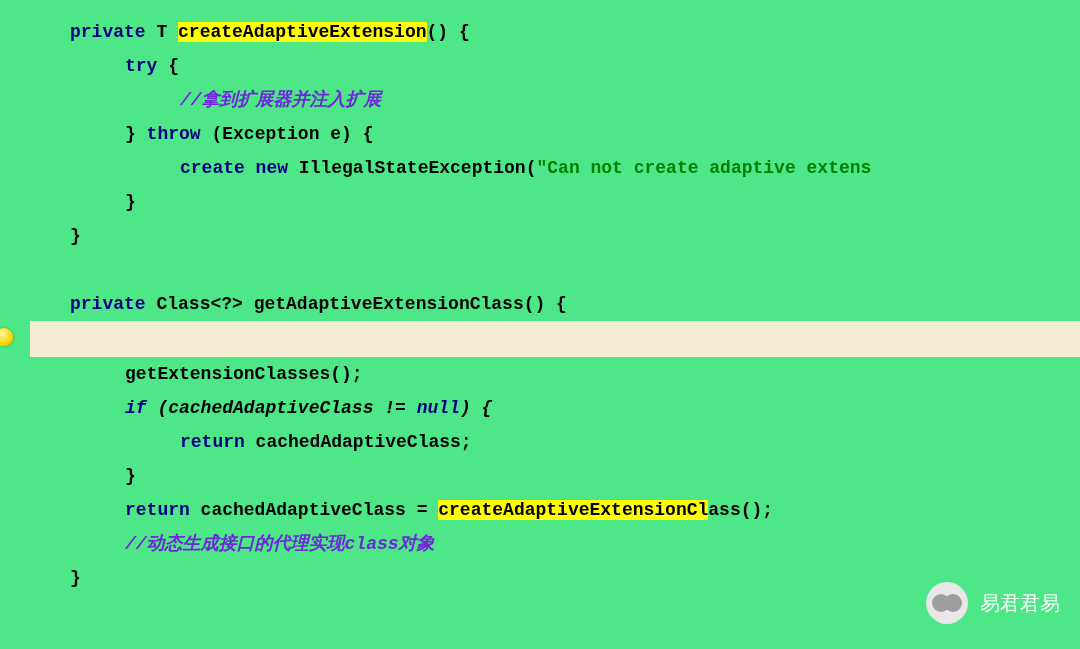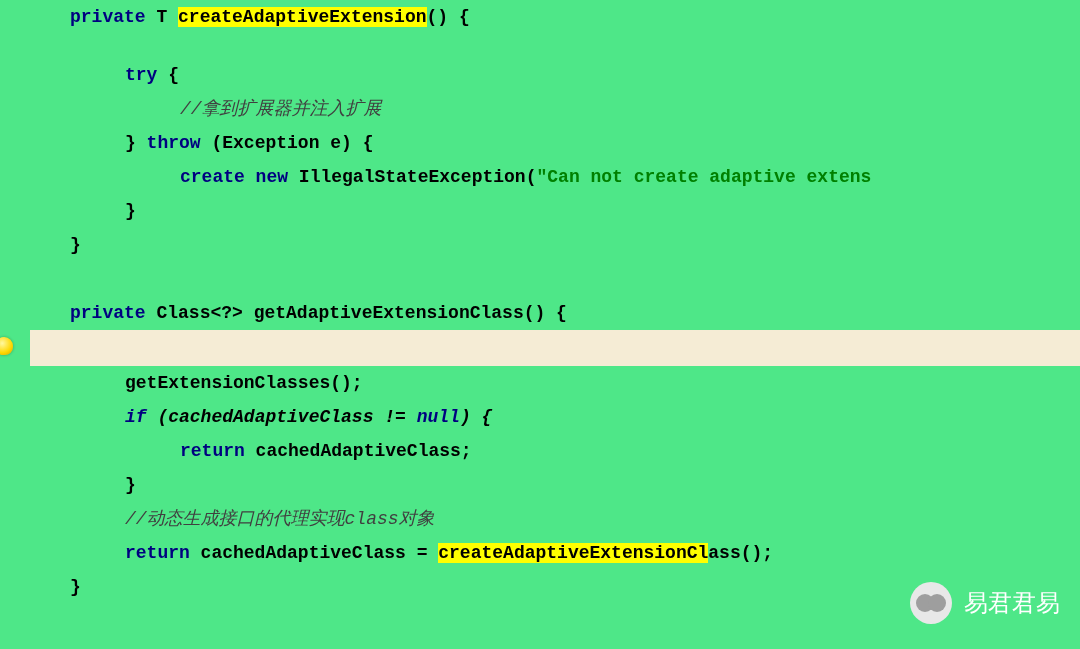--- a/index.html
+++ b/index.html
@@ -22,36 +22,37 @@
     .gutter {
       position: absolute;
       left: 0;
       top: 0;
       width: 30px;
       height: 100%;
       background: #4ee788;
     }
     .code-area {
       margin-left: 30px;
+      padding-top: 15px;
       line-height: 34px;
       text-align: center;
     }
     .line { 
       white-space: nowrap; 
       padding-left: 40px;
       height: 34px;
       display: flex;
       align-items: center;
       position: relative;
     }
     .hl-yellow { background: #ffff00; }
     .kw { color: #000080; font-weight: bold; }
     .type { color: #000000; }
     .ident { color: #000000; }
-    .comment { color: #404040; font-style: italic; font-weight: normal; }
+    .comment { color: #6d28d9; font-style: italic; font-weight: bold; }
     .string { color: #008000; font-weight: bold; }
     .bulb {
       position: absolute;
       left: 30px;
       width: 18px;
       height: 18px;
       background: radial-gradient(circle at 40% 35%, #fff8a0, #ffd700 60%, #d4a000);
       border-radius: 50% 50% 45% 45%;
       box-shadow: 0 0 3px rgba(0,0,0,0.3);
     }
@@ -65,21 +66,21 @@
     }
     .line > span { position: relative; z-index: 1; }
     .watermark {
       position: absolute;
       right: 20px;
       bottom: 25px;
       display: flex;
       align-items: center;
       color: #fff;
       font-weight: normal;
-      font-size: 24px;
+      font-size: 20px;
       z-index: 10;
     }
     .wm-icon {
       width: 42px;
       height: 42px;
       background: #e8e8e8;
       border-radius: 50%;
       margin-right: 12px;
       position: relative;
     }
@@ -99,21 +100,21 @@
 <div class="editor">
   <div class="gutter"></div>
 
   <div class="code-area">
 
     <div class="line">
       <span><span class="kw">private</span>
       <span class="ident"> </span><span class="type">T</span><span> </span><span class="hl-yellow">createAdaptiveExtension</span><span class="ident">() {</span></span>
     </div>
 
-    <div class="line" style="padding-left:95px;margin-top:24px;">
+    <div class="line" style="padding-left:95px;">
       <span><span class="kw">try</span><span class="ident"> {</span></span>
     </div>
 
     <div class="line" style="padding-left:150px;">
       <span><span class="comment">//拿到扩展器并注入扩展</span></span>
     </div>
 
 
     <div class="line" style="padding-left:95px;">
       <span><span class="ident">} </span><span class="kw">throw</span><span class="ident"> (Exception e) {</span></span>
@@ -152,25 +153,25 @@
 
     <div class="line" style="padding-left:150px;">
       <span><span class="kw">return</span><span class="ident"> cachedAdaptiveClass;</span></span>
     </div>
 
     <div class="line" style="padding-left:95px;">
       <span><span class="ident">}</span></span>
     </div>
 
     <div class="line" style="padding-left:95px;">
-      <span><span class="comment">//动态生成接口的代理实现class对象</span></span>
+      <span><span class="kw">return</span><span class="ident"> cachedAdaptiveClass = </span><span class="hl-yellow">createAdaptiveExtensionCl</span><span class="ident">ass();</span></span>
     </div>
 
     <div class="line" style="padding-left:95px;">
-      <span><span class="kw">return</span><span class="ident"> cachedAdaptiveClass = </span><span class="hl-yellow">createAdaptiveExtensionCl</span><span class="ident">ass();</span></span>
+      <span><span class="comment">//动态生成接口的代理实现class对象</span></span>
     </div>
 
     <div class="line" style="padding-left:40px;">
       <span><span class="ident">}</span></span>
     </div>
 
   </div>
 
   <div class="watermark">
     <div class="wm-icon">

